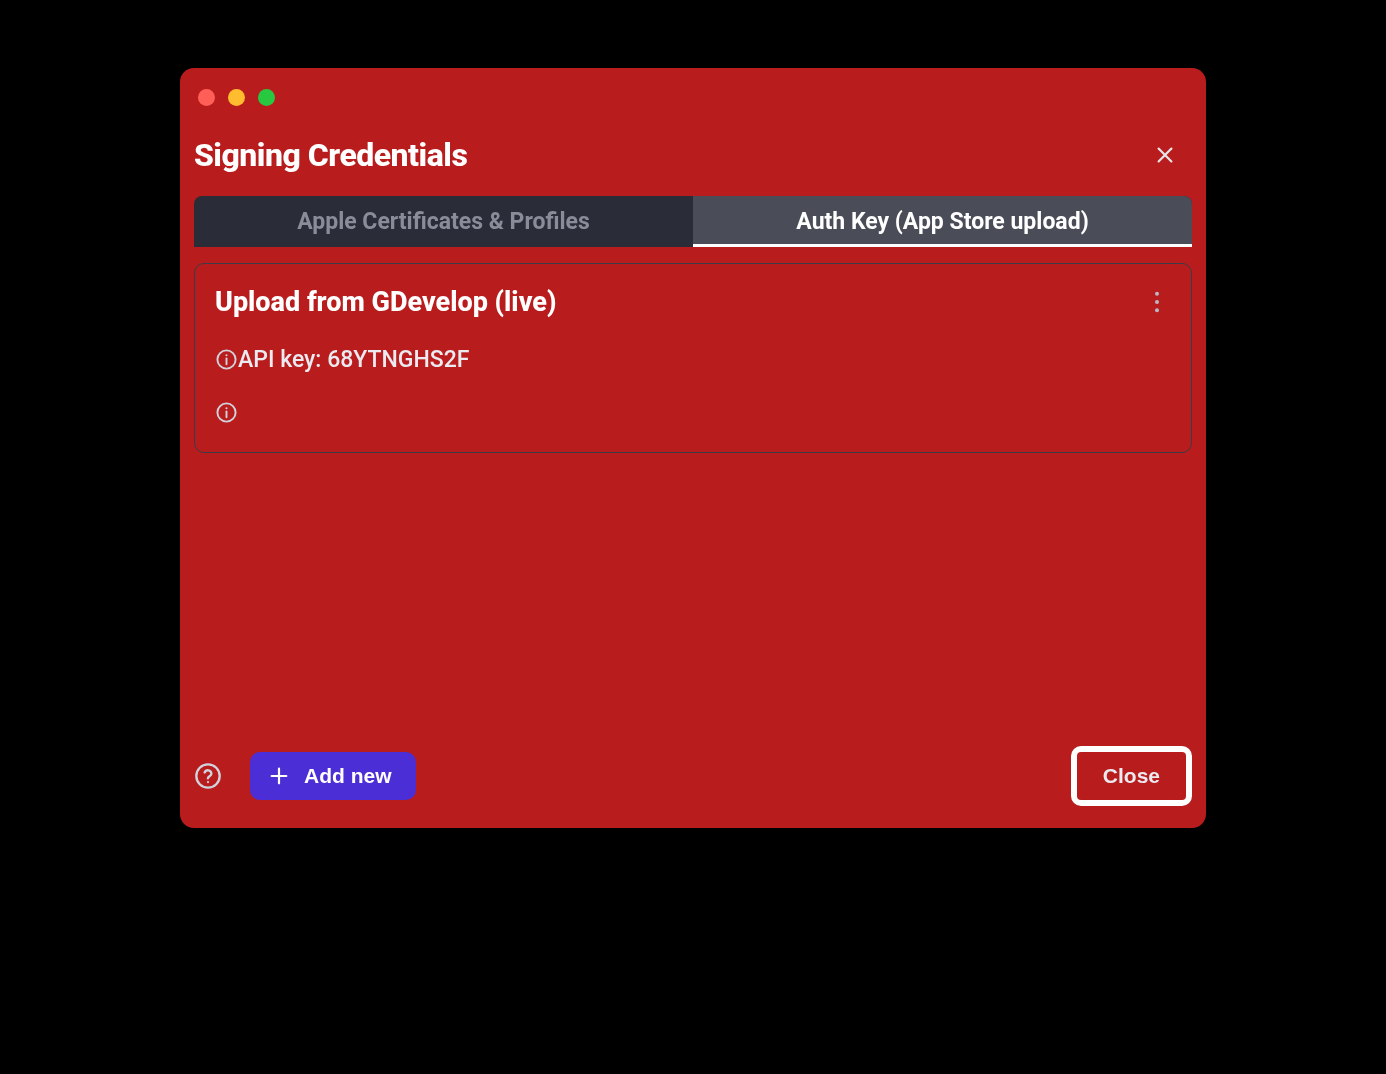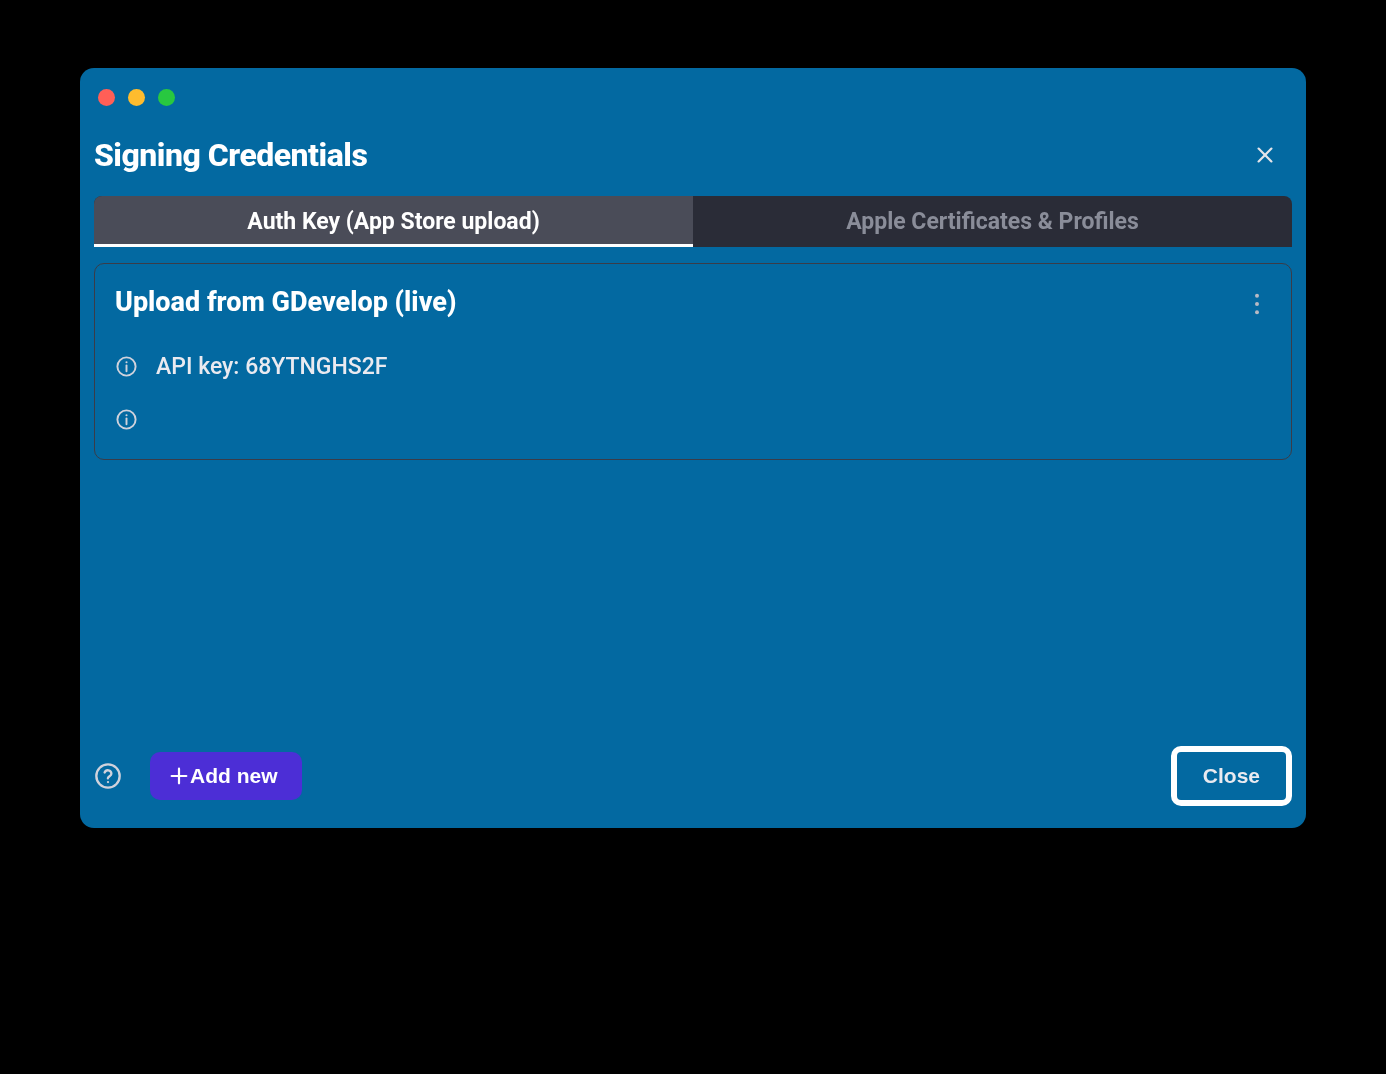--- a/index.html
+++ b/index.html
@@ -13,23 +13,23 @@
       width: 1386px;
       height: 1074px;
       font-family: -apple-system, BlinkMacSystemFont, "Segoe UI", Roboto, "Helvetica Neue", Arial, sans-serif;
       display: flex;
       align-items: flex-start;
       justify-content: center;
       padding-top: 68px;
     }
 
     .window {
-      width: 1226px;
+      width: 1026px;
       height: 760px;
-      background: #0369a1;
+      background: #b91c1c;
       border-radius: 14px;
       display: flex;
       flex-direction: column;
       overflow: hidden;
       box-shadow: 0 20px 60px rgba(0,0,0,0.6);
     }
 
     .titlebar {
       height: 58px;
       display: flex;
@@ -118,22 +118,22 @@
 
     .card {
       border: 1px solid #3a3c48;
       border-radius: 10px;
       padding: 22px 20px 28px 20px;
     }
 
     .card-header {
       display: flex;
       justify-content: space-between;
-      align-items: flex-end;
-      margin-bottom: 35px;
+      align-items: center;
+      margin-bottom: 28px;
     }
 
     .card-title {
       color: #fff;
       font-size: 27px;
       font-weight: 800;
     }
 
     .kebab {
       width: 28px;
@@ -141,21 +141,20 @@
       display: flex;
       align-items: center;
       justify-content: center;
       cursor: pointer;
       color: #b8bac4;
     }
 
     .info-row {
       display: flex;
       align-items: center;
-      gap: 18px;
       margin-bottom: 28px;
     }
 
     .info-row:last-child {
       margin-bottom: 0;
     }
 
     .info-icon {
       width: 23px;
       height: 23px;
@@ -192,20 +191,21 @@
     .btn-primary {
       background: #4c2ed6;
       color: #fff;
       border: none;
       border-radius: 10px;
       padding: 12px 24px 12px 18px;
       font-size: 21px;
       font-weight: 700;
       display: flex;
       align-items: center;
+      gap: 14px;
       cursor: pointer;
     }
 
     .btn-primary svg {
       width: 22px;
       height: 22px;
     }
 
     .btn-secondary {
       background: transparent;
@@ -232,22 +232,22 @@
     <h1 class="dialog-title">Signing Credentials</h1>
     <div class="close-x">
       <svg viewBox="0 0 24 24" fill="none" stroke="currentColor" stroke-width="2.4" stroke-linecap="round">
         <line x1="5" y1="5" x2="19" y2="19"></line>
         <line x1="19" y1="5" x2="5" y2="19"></line>
       </svg>
     </div>
   </div>
 
   <div class="tabs">
+    <div class="tab">Apple Certificates &amp; Profiles</div>
     <div class="tab active">Auth Key (App Store upload)</div>
-    <div class="tab">Apple Certificates &amp; Profiles</div>
   </div>
 
   <div class="content">
     <div class="card">
       <div class="card-header">
         <div class="card-title">Upload from GDevelop (live)</div>
         <div class="kebab">
           <svg viewBox="0 0 24 24" fill="currentColor">
             <circle cx="12" cy="5" r="1.7"></circle>
             <circle cx="12" cy="12" r="1.7"></circle>

